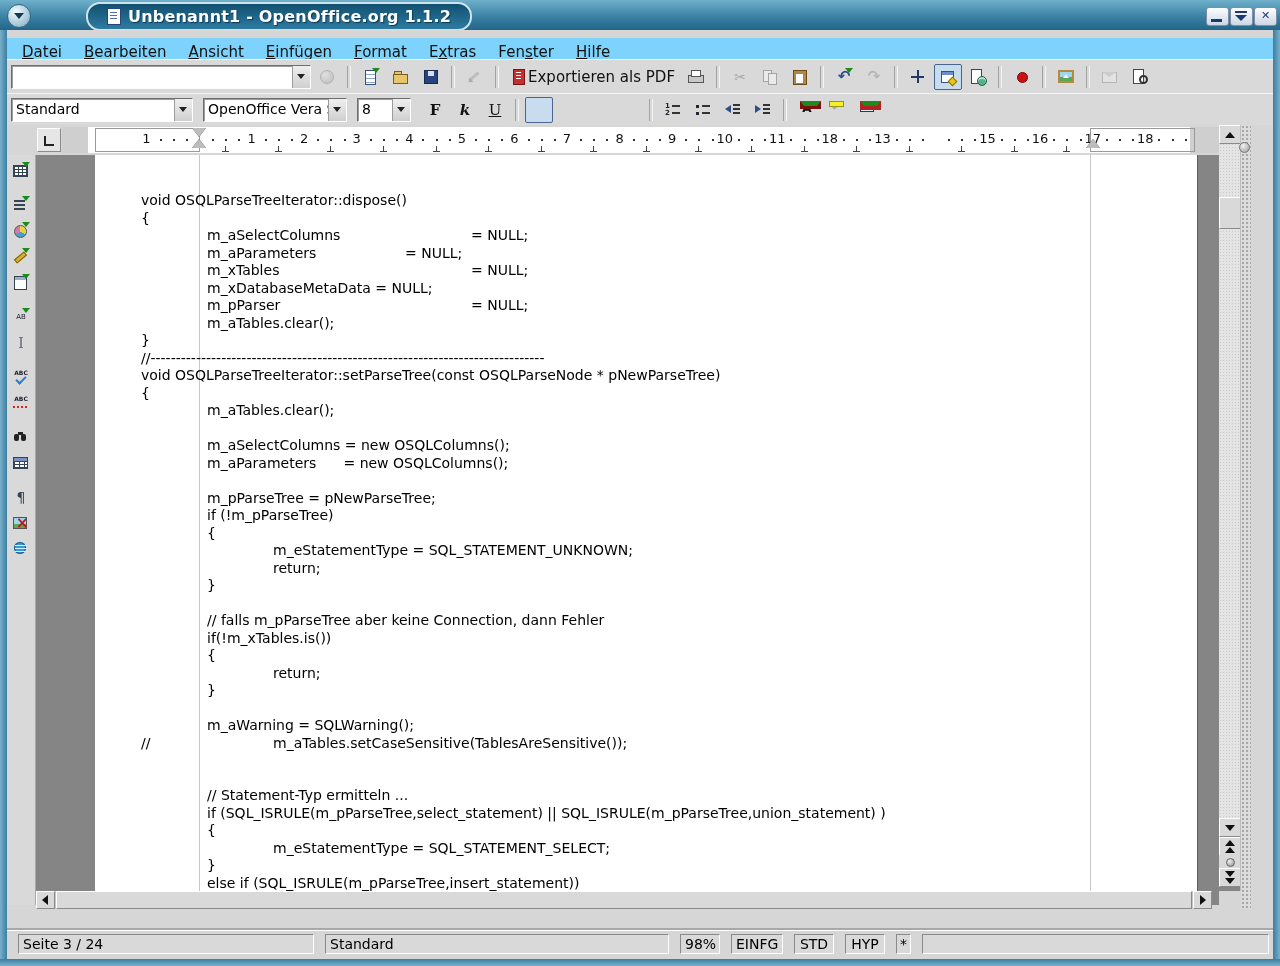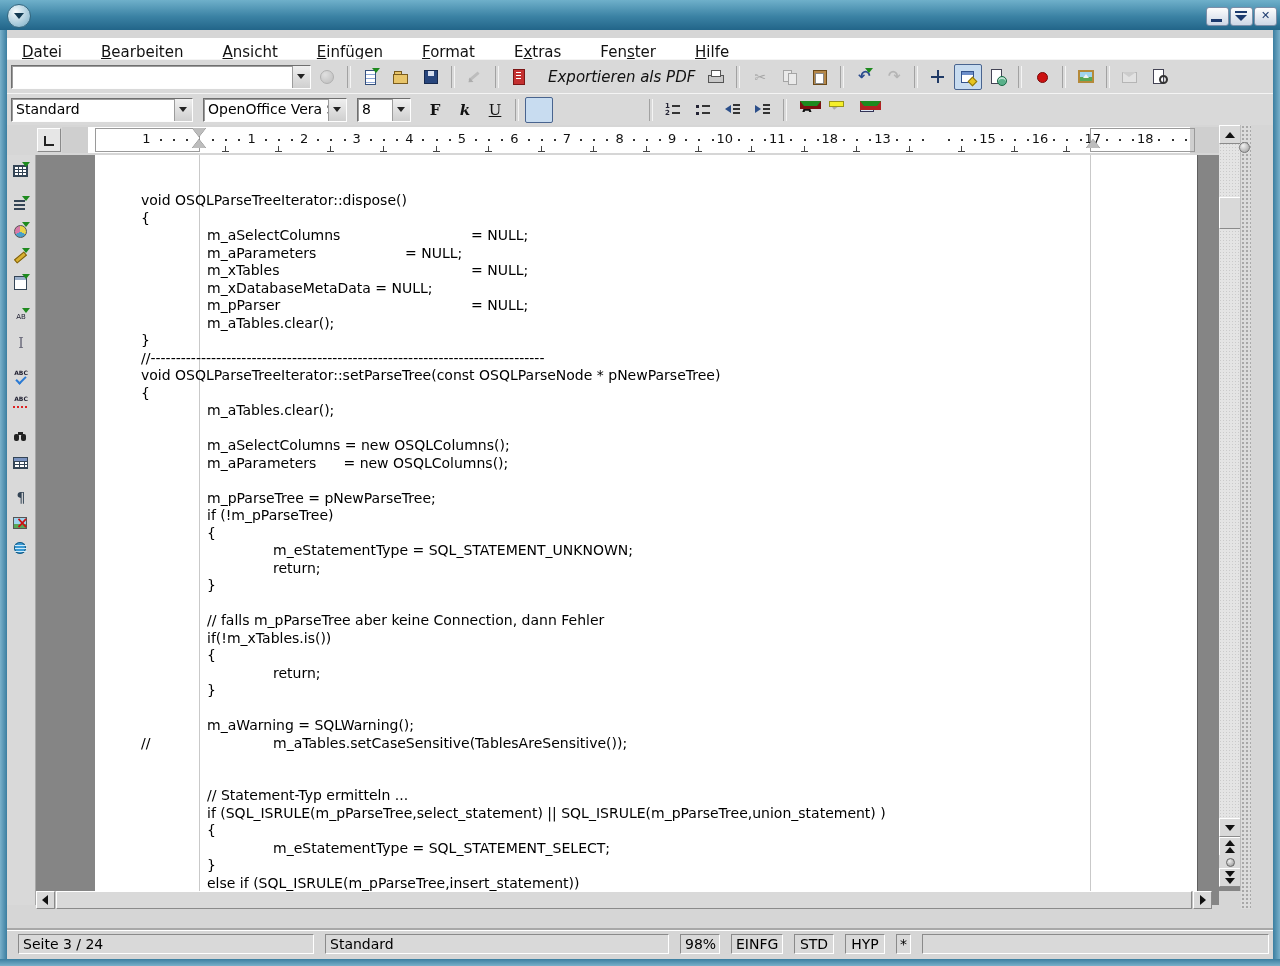--- a/index.html
+++ b/index.html
@@ -30,43 +30,43 @@
     border-right:6px solid transparent;border-top:6px solid #1c3a6e;}
   .winbtn .maxbar{position:absolute;left:4px;top:3px;width:12px;height:2px;background:#1c3a6e;}
   .win-left{position:absolute;left:0;top:30px;width:7px;bottom:0;
     background:linear-gradient(90deg,#79b0ca,#3b7ea0);}
   .win-right{position:absolute;right:0;top:30px;width:7px;bottom:0;
     background:linear-gradient(90deg,#3b7ea0,#79b0ca);}
   .win-bottom{position:absolute;left:0;bottom:0;width:1280px;height:7px;
     background:linear-gradient(180deg,#3b7ea0,#79b0ca);}
   .appbody{position:absolute;left:7px;right:7px;top:30px;bottom:7px;background:#d6d6d6;}
   
-  .menubar{position:absolute;left:0;right:0;top:8px;height:28px;background:#ffffff;
-    border-bottom:1px solid #aeaeae;display:flex;align-items:center;padding-left:4px;gap:17px;}
+  .menubar{position:absolute;left:0;right:0;top:8px;height:28px;background:#7dd3fc;
+    border-bottom:1px solid #aeaeae;display:flex;align-items:center;padding-left:4px;}
   .menu-item{padding:0 11px;font-size:15px;color:#111;height:24px;line-height:24px;white-space:nowrap;}
   .menu-item .accel{text-decoration:underline;}
   
   .funcbar{position:absolute;left:0;right:0;top:29px;height:33px;background:#d9d9d9;
     border-top:1px solid #f4f4f4;border-bottom:1px solid #aeaeae;
     display:flex;align-items:center;padding-left:4px;gap:2px;}
   .objbar{position:absolute;left:0;right:0;top:63px;height:31px;background:#d9d9d9;
     border-top:1px solid #f4f4f4;border-bottom:1px solid #aeaeae;
     display:flex;align-items:center;padding-left:4px;gap:2px;}
   .combo{height:22px;background:#fff;border:1px solid #6f6f6f;border-right-color:#fdfdfd;
     border-bottom-color:#fdfdfd;box-shadow:inset 1px 1px 0 #9c9c9c;
     display:flex;align-items:stretch;position:relative;}
   .combo-text{flex:1;font-size:14px;color:#000;line-height:20px;padding-left:4px;
     overflow:hidden;white-space:nowrap;}
   .combo-btn{width:17px;background:linear-gradient(180deg,#efefef,#cfcfcf);
     border-left:1px solid #9c9c9c;position:relative;}
   .combo-btn:before{content:"";position:absolute;left:4px;top:8px;border-left:4px solid transparent;
     border-right:4px solid transparent;border-top:5px solid #222;}
   .tb-btn{width:26px;height:24px;display:flex;align-items:center;justify-content:center;
     border:1px solid transparent;border-radius:2px;flex:none;}
-  .tb-btn.wide{width:auto;padding:0 4px;gap:20px;font-style:italic;}
+  .tb-btn.wide{width:auto;padding:0 4px;gap:0;}
   .tb-btn.pressed{background:#c8dcf0;border:1px solid #49648f;}
   .tb-btn.disabled .ic{filter:grayscale(1) opacity(.45);}
   .tb-label{font-size:15px;color:#111;white-space:nowrap;}
   .tbsep{width:2px;height:22px;margin:0 4px;border-left:1px solid #a2a2a2;border-right:1px solid #f4f4f4;flex:none;}
   
   .ic{width:18px;height:18px;position:relative;display:block;flex:none;
       font-family:"DejaVu Sans",sans-serif;text-align:center;}
   .ic:before,.ic:after{content:"";position:absolute;}
   .gtri:after{content:"";position:absolute;right:0;top:0;border-left:4px solid transparent;
     border-right:4px solid transparent;border-top:5px solid #1e8a1e;}
@@ -235,20 +235,24 @@
     white-space:nowrap;overflow:hidden;box-sizing:border-box;flex:none;margin-left:7px;}
   .sfield.grow{flex:1;}
   .s-center{text-align:center;}
 </style>
 </head>
 <body>
 
 <div class="titlebar">
   <div class="sysmenu-btn">
     <div class="arr"></div>
+  </div>
+  <div class="title-pill">
+    <div class="doc-mini"></div>
+    <div class="title-text">Unbenannt1 - OpenOffice.org 1.1.2</div>
   </div>
   <div class="winbtn" style="left:1206px">
     <span class="bar"></span>
     </div>
   <div class="winbtn" style="left:1230px">
     <span class="maxbar"></span>
     <span class="maxtri"></span>
     </div>
   <div class="winbtn" style="left:1254px">
     <span>✕</span></div>

